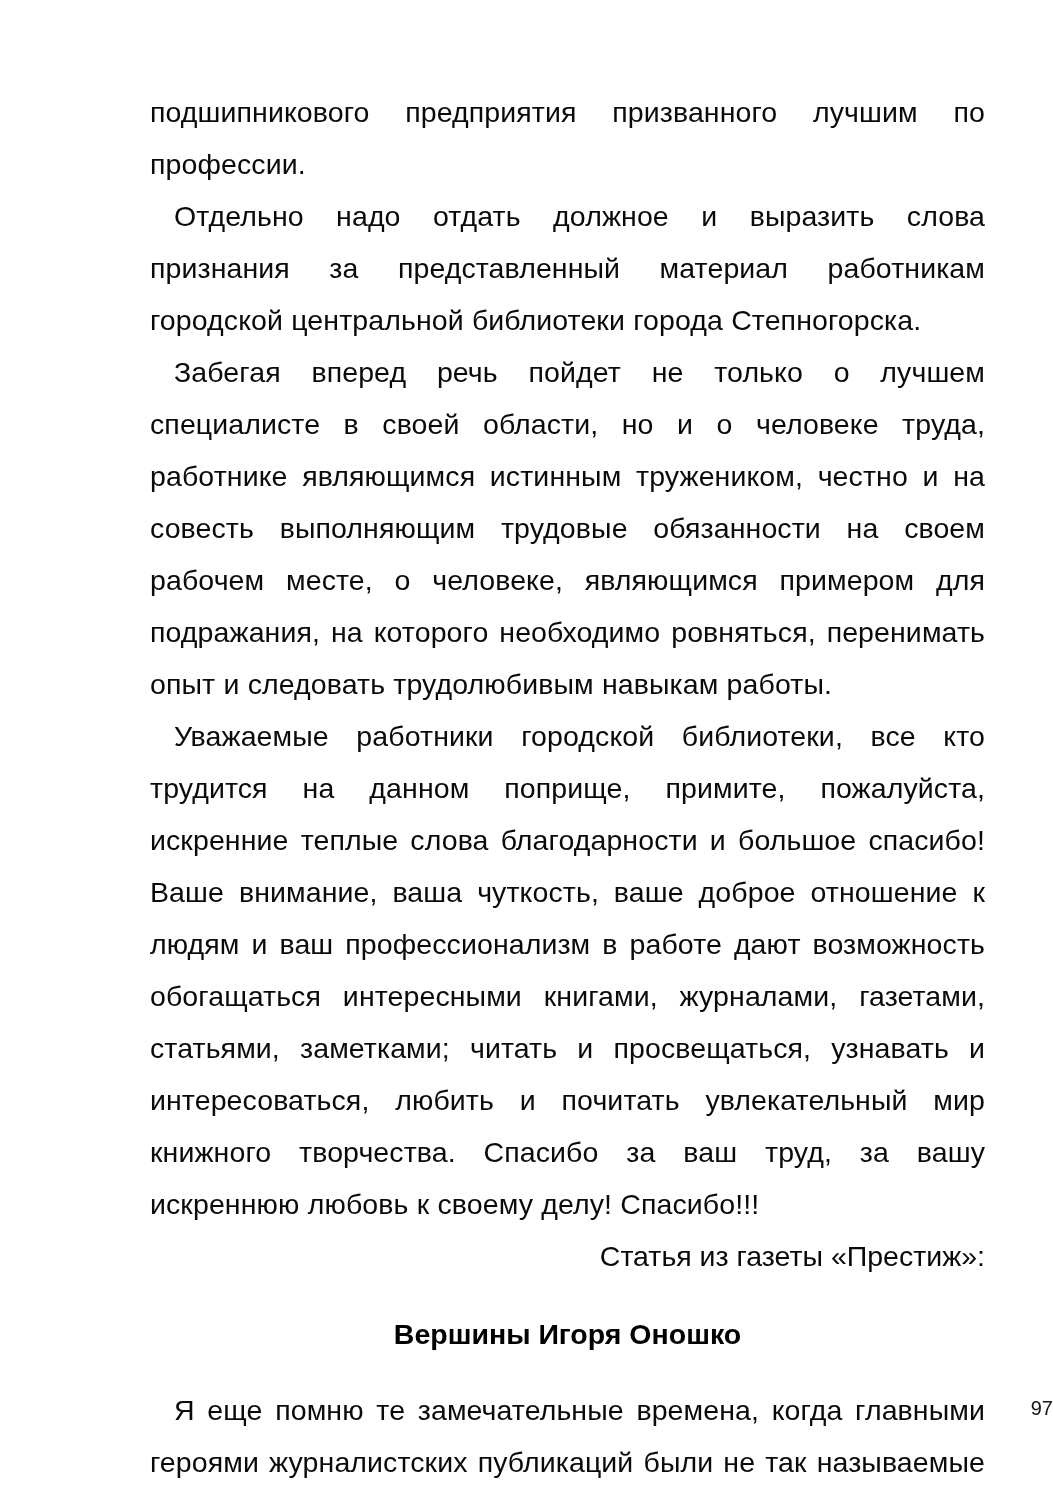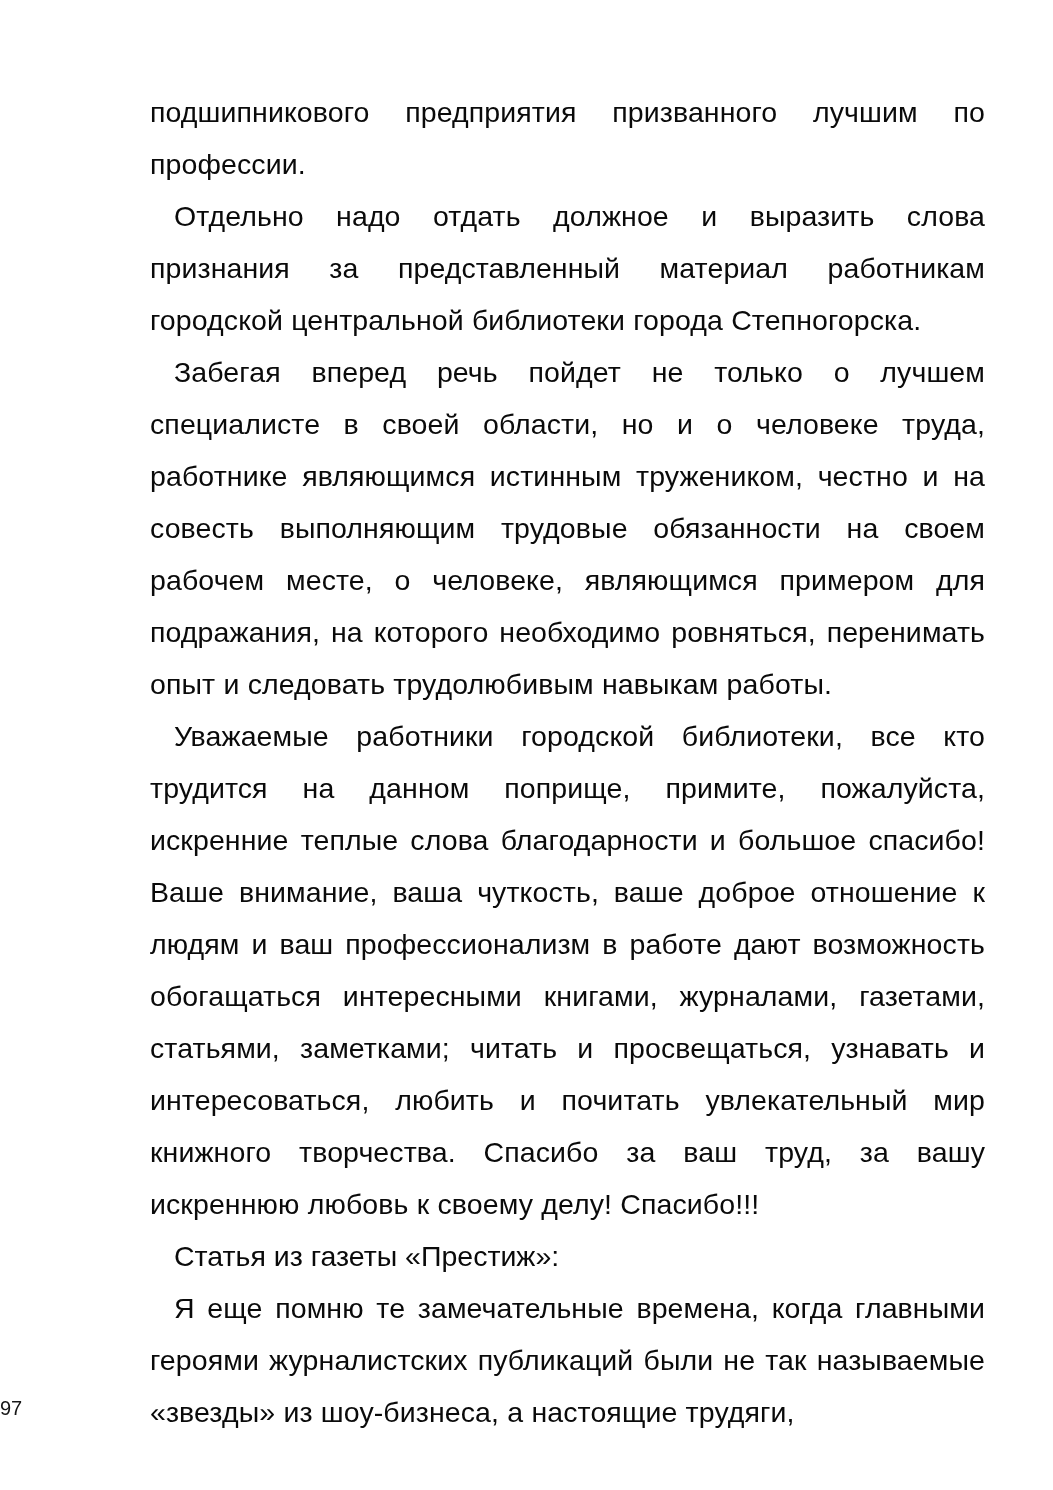--- a/index.html
+++ b/index.html
@@ -58,31 +58,31 @@
     font-weight: 700;
     text-align: center;
     text-indent: 0;
     color: #000000;
   }
 
   .note-line {
     margin: 0;
     font-size: 28.5px;
     line-height: 52px;
-    text-align: left;
+    text-align: right;
     text-indent: 24px;
     color: #0a0a0a;
   }
 
   .page-number {
     position: absolute;
     left: 0;
     right: 0;
     top: 1396px;
-    text-align: left;
+    text-align: right;
     font-size: 20px;
     line-height: 24px;
     color: #161616;
     text-indent: 0;
   }
 </style>
 </head>
 <body>
 
 <div class="page">
@@ -91,19 +91,20 @@
     <p class="para cont">подшипникового предприятия призванного лучшим по профессии.</p>
 
     <p class="para">Отдельно надо отдать должное и выразить слова признания за представленный материал работникам городской центральной библиотеки города Степногорска.</p>
 
     <p class="para">Забегая вперед речь пойдет не только о лучшем специалисте в своей области, но и о человеке труда, работнике являющимся истинным тружеником, честно и на совесть выполняющим трудовые обязанности на своем рабочем месте, о человеке, являющимся примером для подражания, на которого необходимо ровняться, перенимать опыт и следовать трудолюбивым навыкам работы.</p>
 
     <p class="para">Уважаемые работники городской библиотеки, все кто трудится на данном поприще, примите, пожалуйста, искренние теплые слова благодарности и большое спасибо! Ваше внимание, ваша чуткость, ваше доброе отношение к людям и ваш профессионализм в работе дают возможность обогащаться интересными книгами, журналами, газетами, статьями, заметками; читать и просвещаться, узнавать и интересоваться, любить и почитать увлекательный мир книжного творчества. Спасибо за ваш труд, за вашу искреннюю любовь к своему делу! Спасибо!!!</p>
 
     <p class="note-line">Статья из газеты «Престиж»:</p>
 
+    <h2 class="heading">Вершины Игоря Оношко</h2>
 
     <p class="para">Я еще помню те замечательные времена, когда главными героями журналистских публикаций были не так называемые «звезды» из шоу-бизнеса, а настоящие трудяги,</p>
 
   </div>
 
   <div class="page-number">97</div>
 </div>
 
 </body></html>

